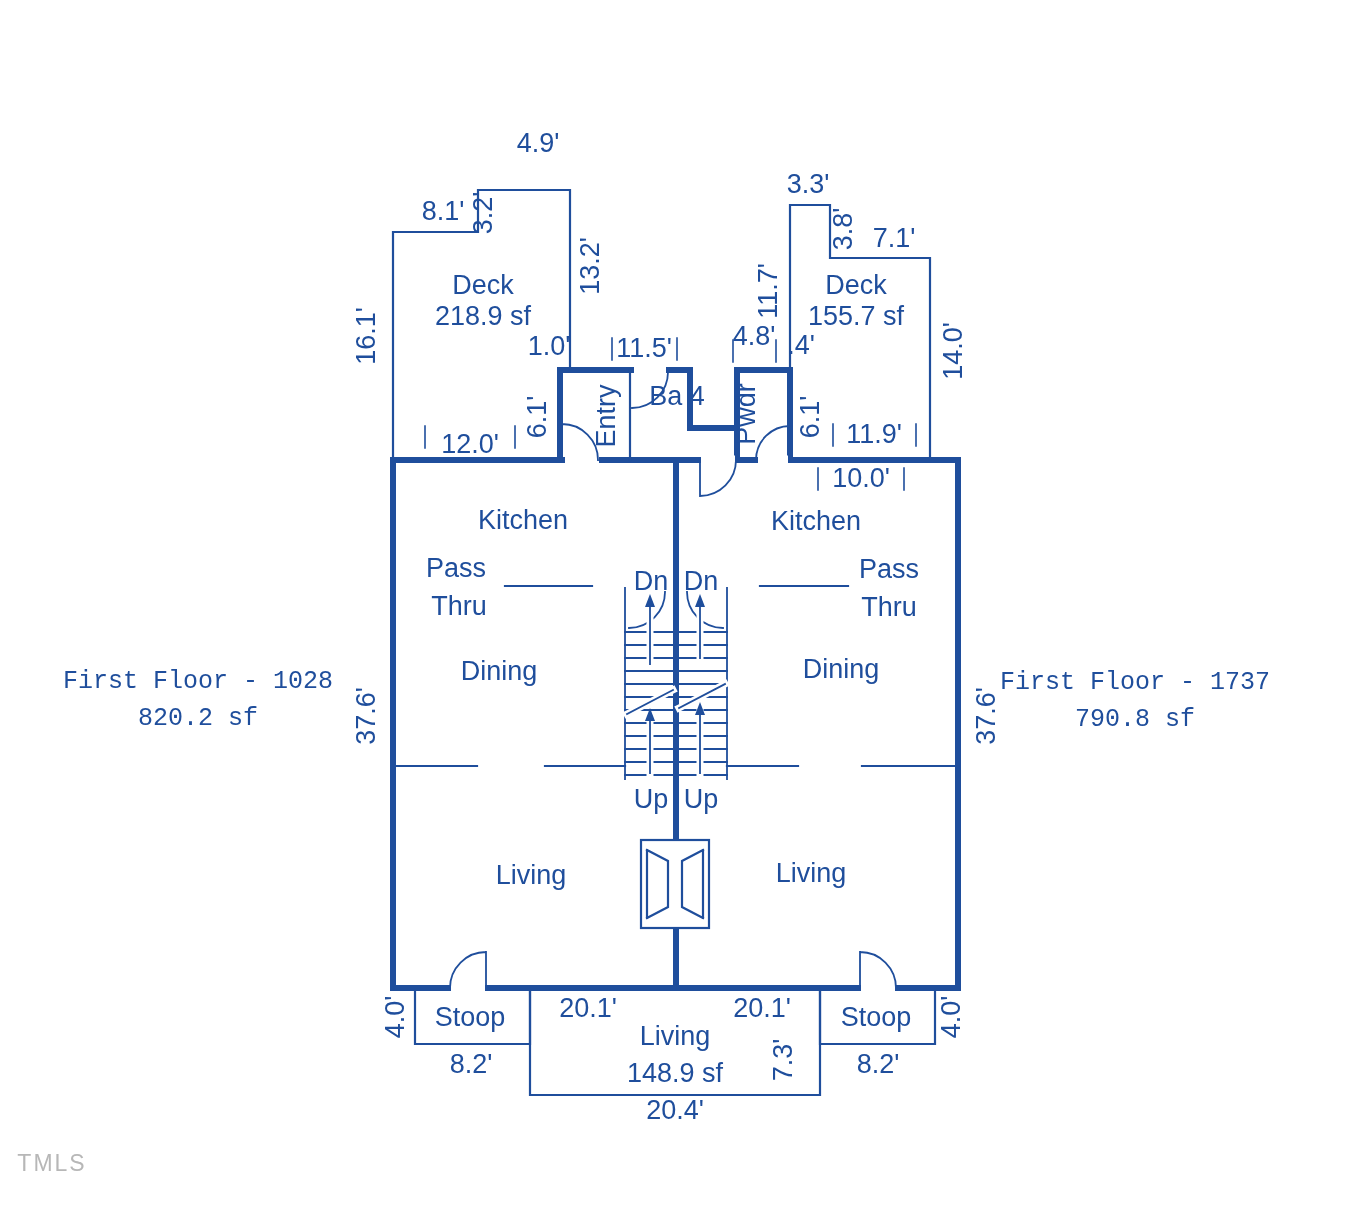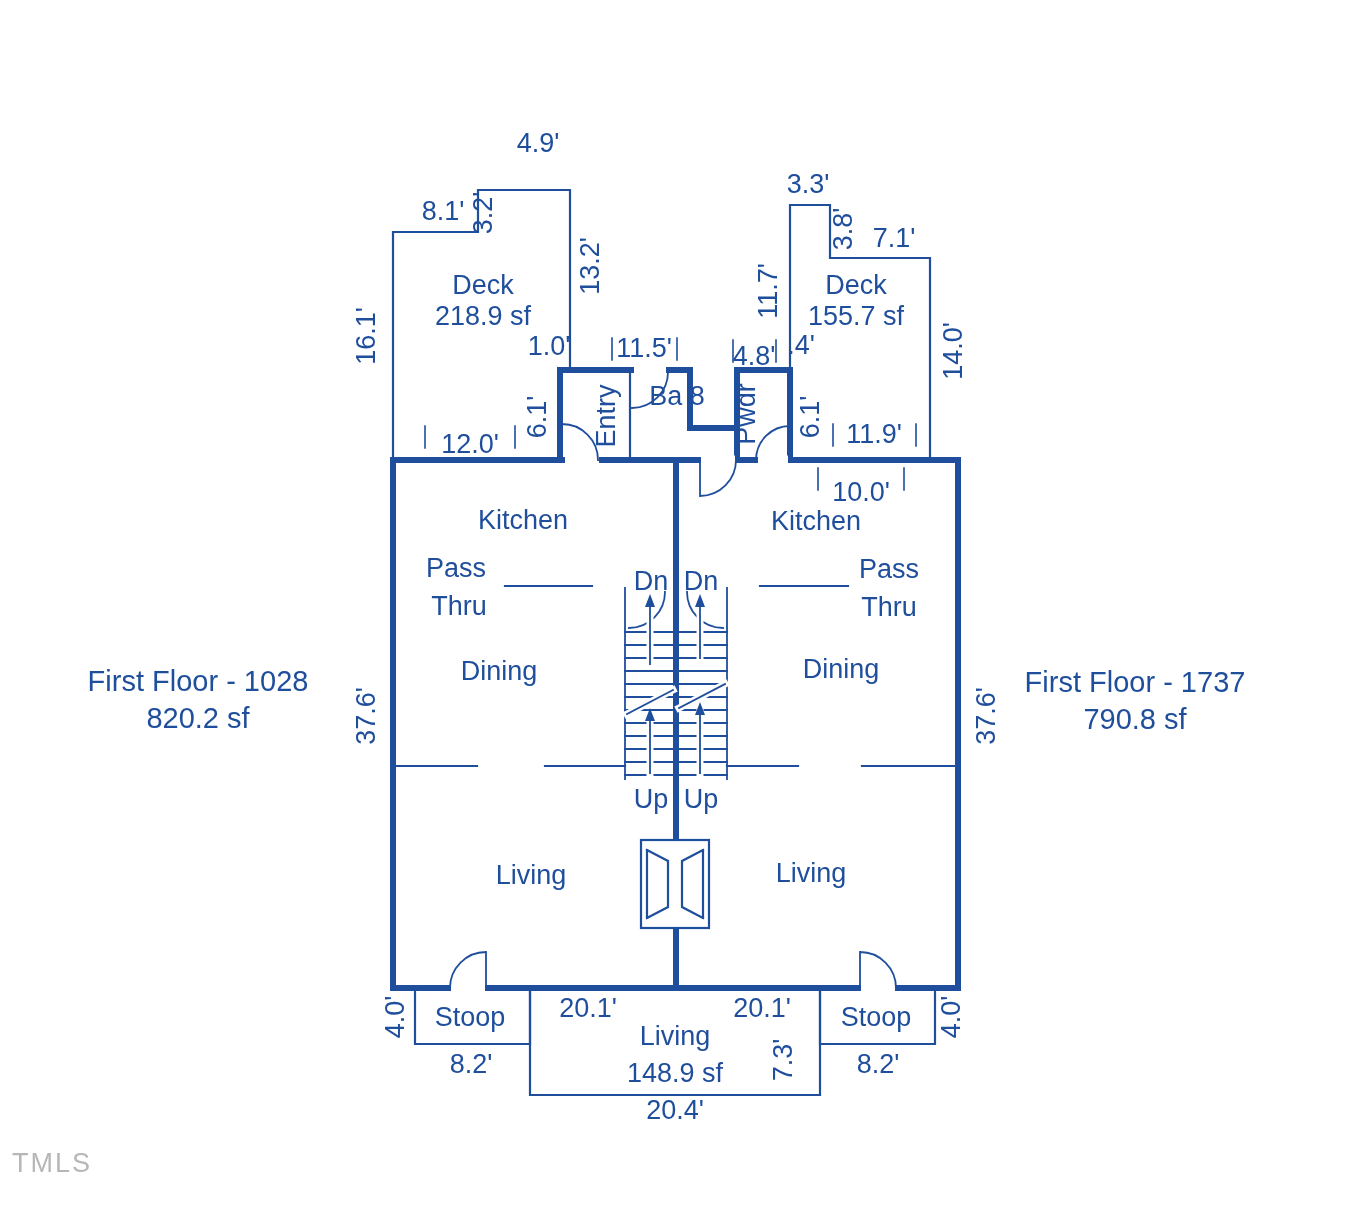--- a/index.html
+++ b/index.html
@@ -19,25 +19,25 @@
   #plan-svg{position:absolute;left:0;top:0;color:var(--ink);}
   .lbl{
     position:absolute;
     transform:translate(-50%,-50%);
     font-size:27px;
     line-height:1;
     white-space:nowrap;
     color:var(--ink);
   }
   .rot{transform:translate(-50%,-50%) rotate(-90deg);}
-  .big{font-size:29px;}
+  .big{font-size:25px;font-family:Liberation Mono, monospace;}
   .wm{
     position:absolute;
     transform:translate(-50%,-50%);
-    font-size:27px;
+    font-size:23px;
     letter-spacing:2px;
     color:var(--watermark_color);
     white-space:nowrap;
   }
 </style>
 </head>
 <body>
 
 <div id="page">
 
@@ -124,21 +124,21 @@
   <div class="lbl big" style="left:198px;top:718px">820.2 sf</div>
   <div class="lbl big" style="left:1135px;top:682px">First Floor - 1737</div>
   <div class="lbl big" style="left:1135px;top:719px">790.8 sf</div>
 
   <div class="lbl" style="left:483px;top:285px">Deck</div>
   <div class="lbl" style="left:483px;top:316px">218.9 sf</div>
   <div class="lbl" style="left:856px;top:285px">Deck</div>
   <div class="lbl" style="left:856px;top:316px">155.7 sf</div>
 
   <div class="lbl rot" style="left:606px;top:416px">Entry</div>
-  <div class="lbl" style="left:677px;top:396px">Ba 8</div>
+  <div class="lbl" style="left:677px;top:396px">Ba 4</div>
   <div class="lbl rot" style="left:746px;top:414px">Pwdr</div>
 
   <div class="lbl" style="left:523px;top:520px">Kitchen</div>
   <div class="lbl" style="left:456px;top:568px">Pass</div>
   <div class="lbl" style="left:459px;top:606px">Thru</div>
   <div class="lbl" style="left:499px;top:671px">Dining</div>
   <div class="lbl" style="left:531px;top:875px">Living</div>
 
   <div class="lbl" style="left:816px;top:521px">Kitchen</div>
   <div class="lbl" style="left:889px;top:569px">Pass</div>
@@ -163,27 +163,27 @@
   <div class="lbl rot" style="left:590px;top:266px">13.2'</div>
   <div class="lbl" style="left:549px;top:346px">1.0'</div>
 
   <div class="lbl" style="left:808px;top:184px">3.3'</div>
   <div class="lbl rot" style="left:843px;top:229px">3.8'</div>
   <div class="lbl" style="left:894px;top:238px">7.1'</div>
   <div class="lbl rot" style="left:768px;top:291px">11.7'</div>
   <div class="lbl rot" style="left:953px;top:351px">14.0'</div>
 
   <div class="lbl" style="left:644px;top:348px">11.5'</div>
-  <div class="lbl" style="left:754px;top:356px">4.8'</div>
+  <div class="lbl" style="left:754px;top:336px">4.8'</div>
   <div class="lbl" style="left:801px;top:345px">.4'</div>
   <div class="lbl rot" style="left:537px;top:417px">6.1'</div>
   <div class="lbl rot" style="left:810px;top:417px">6.1'</div>
   <div class="lbl" style="left:470px;top:444px">12.0'</div>
   <div class="lbl" style="left:874px;top:434px">11.9'</div>
-  <div class="lbl" style="left:861px;top:492px">10.0'</div>
+  <div class="lbl" style="left:861px;top:478px">10.0'</div>
 
   <div class="lbl rot" style="left:366px;top:716px">37.6'</div>
   <div class="lbl rot" style="left:986px;top:716px">37.6'</div>
 
   <div class="lbl" style="left:588px;top:1008px">20.1'</div>
   <div class="lbl" style="left:762px;top:1008px">20.1'</div>
   <div class="lbl rot" style="left:395px;top:1017px">4.0'</div>
   <div class="lbl rot" style="left:951px;top:1017px">4.0'</div>
   <div class="lbl" style="left:471px;top:1064px">8.2'</div>
   <div class="lbl" style="left:878px;top:1064px">8.2'</div>

